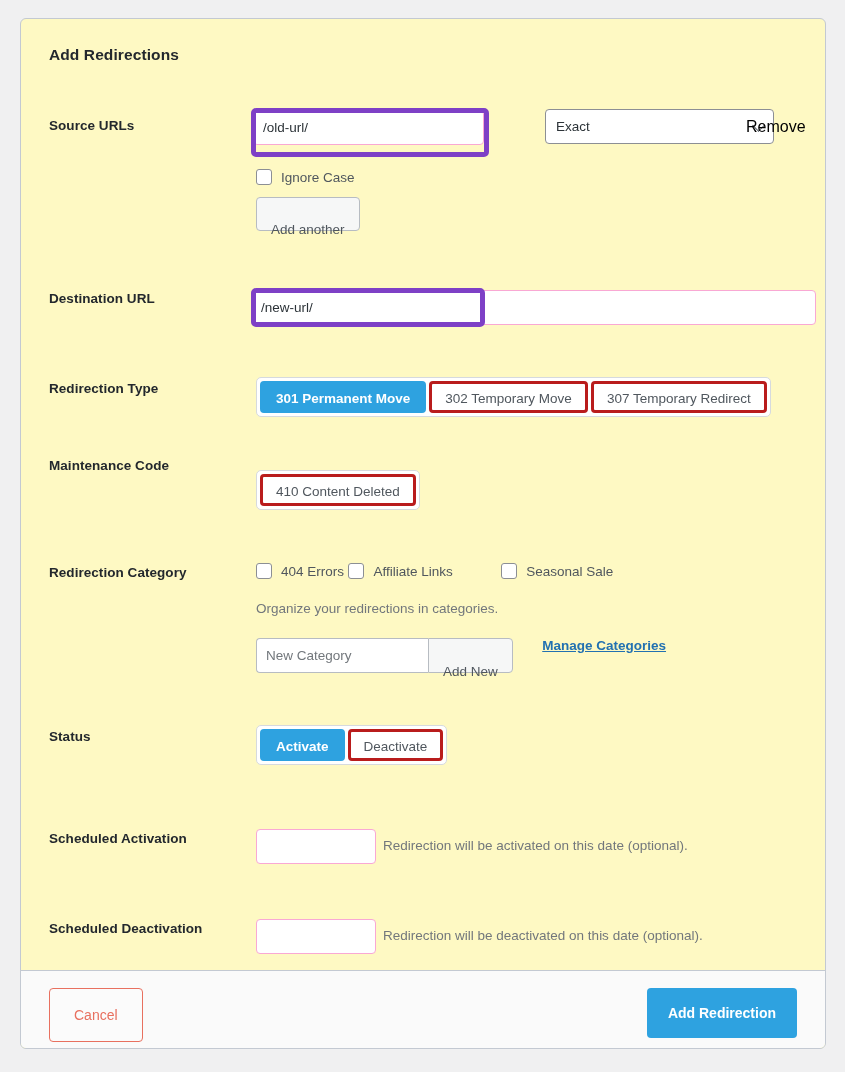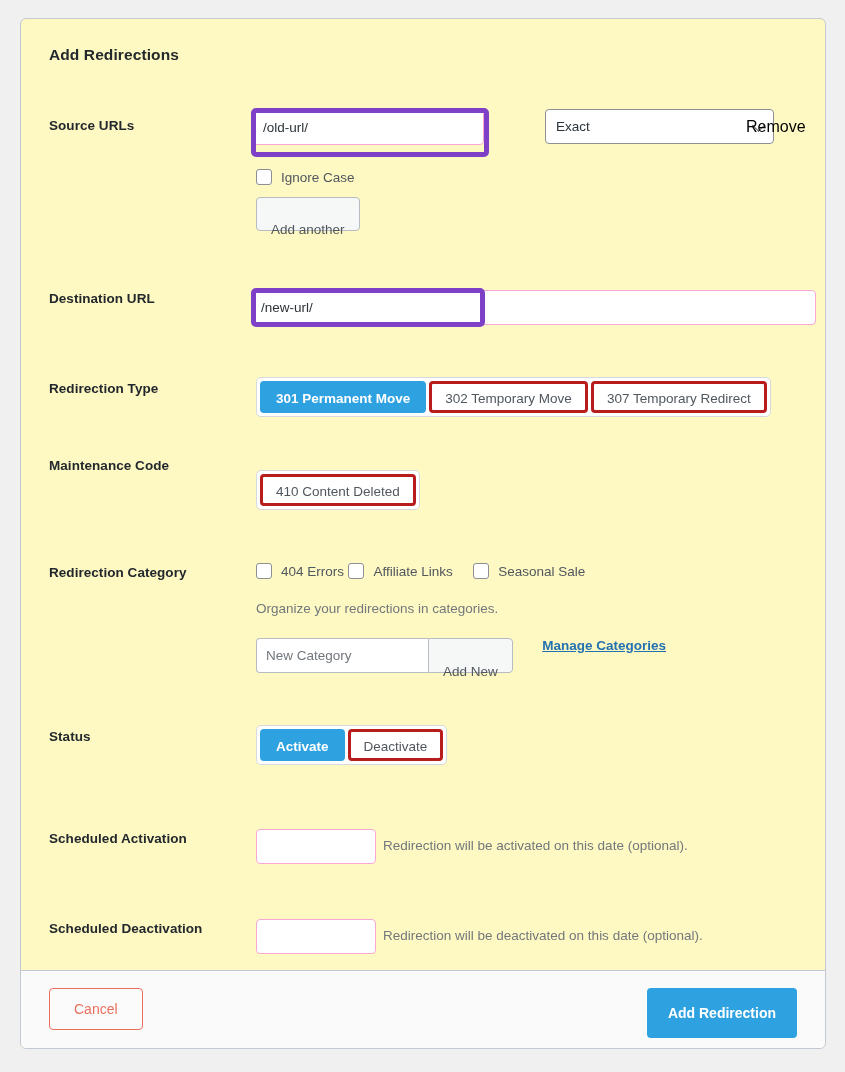--- a/index.html
+++ b/index.html
@@ -182,21 +182,21 @@
   .footer {
     position: absolute;
     left: 0; bottom: 0;
     width: 100%; height: 78px;
     background: #fafafa;
     border-top: 1px solid #c3c9d2;
   }
   .btn-cancel {
     position: absolute;
     left: 28px; top: 17px;
-    height: 42px; line-height: 40px;
+    height: 54px; line-height: 40px;
     padding: 0 24px;
     border: 1px solid #e8705f;
     border-radius: 4px;
     background: #fbfbfb;
     color: #e8705f;
     font-size: 14px;
     font-family: "Liberation Sans", sans-serif;
     cursor: pointer;
   }
   .btn-primary {
@@ -280,21 +280,21 @@
       </div>
     </div>
 
     <div class="row" style="top:545px;">
       <div class="lbl" style="top:1px;">Redirection Category</div>
       <div class="ctl" style="left:235px; top:-1px;">
         <span class="cbwrap" style="">
           <span class="cbox"></span>
           <span class="cblabel">404 Errors</span>
         </span>
-        <span class="cbwrap" style="margin-right:16px;">
+        <span class="cbwrap" style="margin-right:44px;">
           <span class="cbox"></span>
           <span class="cblabel">Affiliate Links</span>
         </span>
         <span class="cbwrap">
           <span class="cbox"></span>
           <span class="cblabel">Seasonal Sale</span>
         </span>
       </div>
     </div>
 

